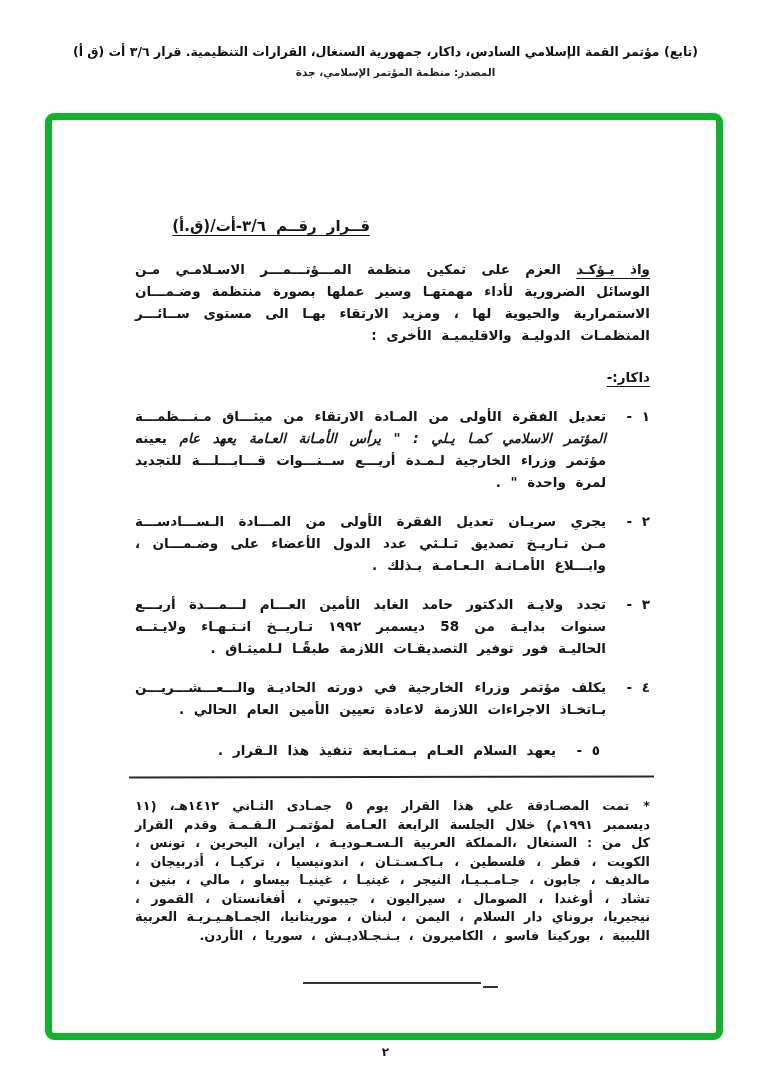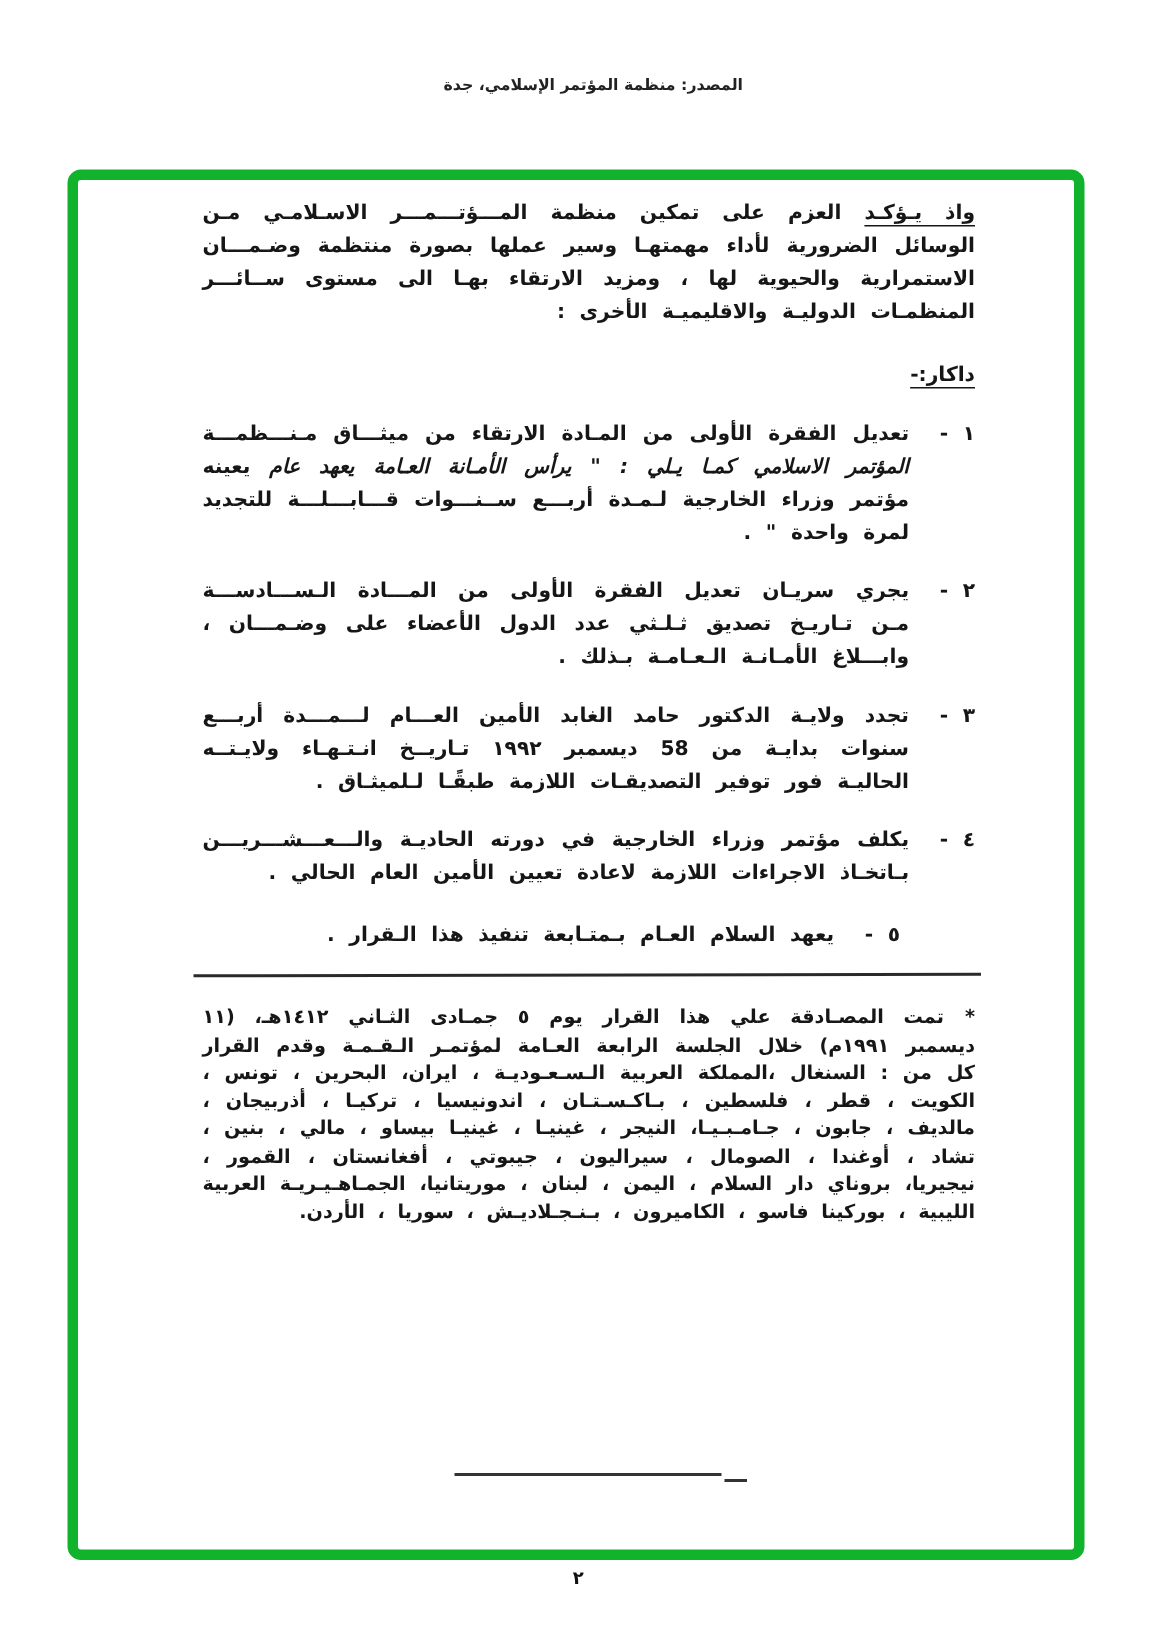--- a/index.html
+++ b/index.html
@@ -43,21 +43,21 @@
     margin-top:95px;
     width:fit-content;
     margin-right:280px;
     font-size:15px;
     letter-spacing:2px;
     text-decoration:underline;
     text-underline-offset:4px;
     white-space:nowrap;
   }
   .preamble{
-    margin-top:11px;
+    margin-top:21px;
     text-align:justify;
   }
   .preamble .lead{
     text-decoration:underline;
     text-underline-offset:4px;
   }
   .decides{
     margin-top:20px;
     width:fit-content;
     text-decoration:underline;
@@ -102,26 +102,28 @@
   .page-number{
     position:absolute;top:1045px;left:0;right:0;
     text-align:center;
     font-size:12px;font-weight:bold;color:#111;
   }
 </style>
 </head>
 <body>
 
 <div class="page-header">
+  <div class="header-line1">(تابع) مؤتمر القمة الإسلامي السادس، داكار، جمهورية السنغال، القرارات التنظيمية. قرار ٣/٦ أت (ق أ)</div>
   <div class="header-line2">المصدر:  منظمة المؤتمر الإسلامي، جدة</div>
 </div>
 
 <div class="green-box">
   <div class="doc">
 
+    <div class="doc-title">قــرار رقــم ٣/٦-أت/(ق.أ)</div>
 
     <div class="preamble"><span class="lead">واذ يـؤكـد</span><span> العزم على تمكين منظمة المـــؤتـــمـــر الاسـلامـي مـن الوسائل الضرورية لأداء مهمتهـا وسير عملها بصورة منتظمة وضـمـــان الاستمرارية والحيوية لها ، ومزيد الارتقاء بهـا الى مستوى ســائـــر المنظمـات الدوليـة والاقليميـة الأخرى :</span></div>
 
     <div class="decides">داكار:-</div>
 
     <div class="items">
 
       <div class="item">
         <span class="item-marker">١ -</span>
         <div class="item-text"><span>تعديل الفقرة الأولى من المـادة الارتقاء من ميثـــاق مـنـــظمـــة </span><span class="italic">المؤتمر الاسلامي كمـا يـلي : " يرأس الأمـانة العـامة يعهد عام </span><span>يعينه مؤتمر وزراء الخارجية لـمـدة أربـــع ســنـــوات قـــابـــلـــة للتجديد لمرة واحدة " .</span></div>

